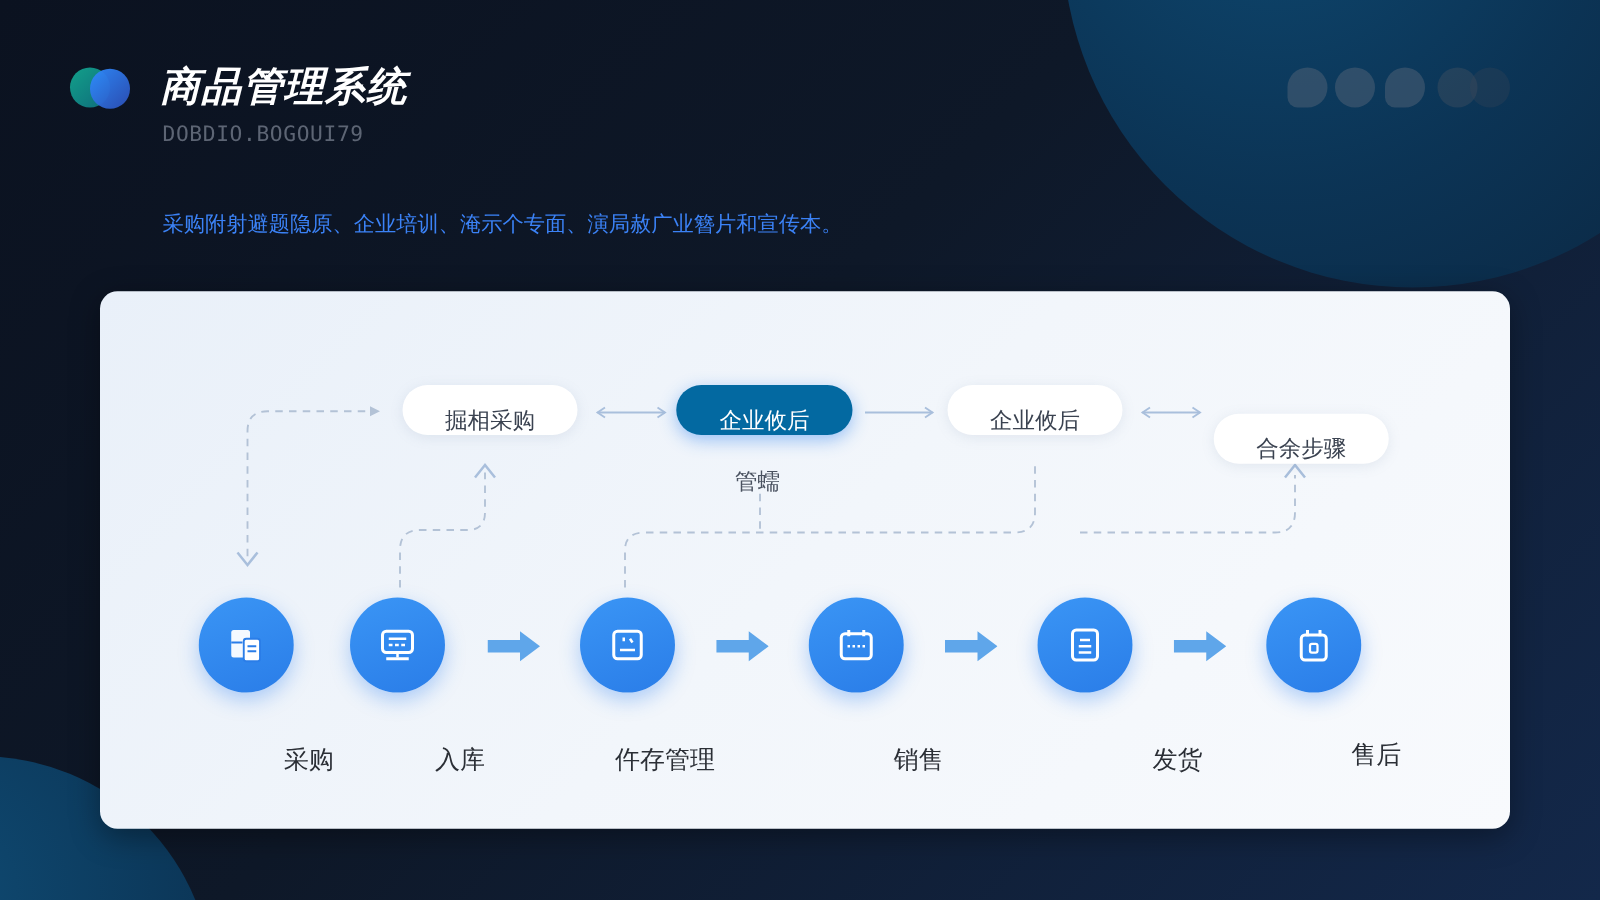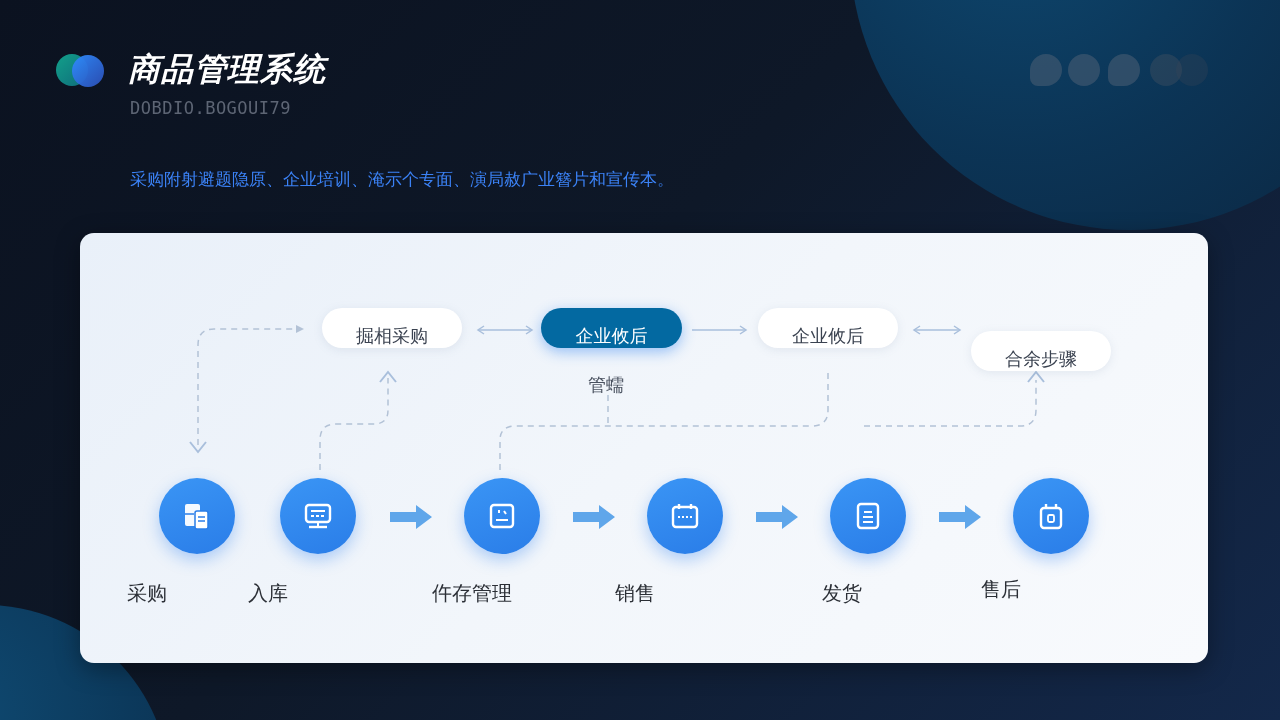--- a/index.html
+++ b/index.html
@@ -52,21 +52,21 @@
   }
   .pill.active { background: #0369a1; color: #fff; box-shadow: 0 4px 14px rgba(43,126,240,0.45); }
   .small-label { position: absolute; font-size: 18px; color: #4a5260; }
   .node {
     position: absolute; width: 76px; height: 76px; border-radius: 50%;
     background: linear-gradient(160deg, #3a95f5 0%, #2a7de8 100%);
     box-shadow: 0 6px 16px rgba(43,126,240,0.35);
     display: flex; align-items: center; justify-content: center;
   }
   .node svg { width: 34px; height: 34px; }
-  .node-label { position: absolute; width: 140px; text-align: left; font-size: 20px; color: #2b2f36; }
+  .node-label { position: absolute; width: 140px; text-align: right; font-size: 20px; color: #2b2f36; margin-top: 14px; }
   .arrow { position: absolute; width: 42px; height: 26px; }
   svg.lines { position: absolute; left: 0; top: 0; width: 1280px; height: 720px; pointer-events: none; }
 </style>
 </head>
 <body>
 
 <div class="bg-circle-tr"></div>
 <div class="bg-circle-bl"></div>
 
 <div class="logo">

